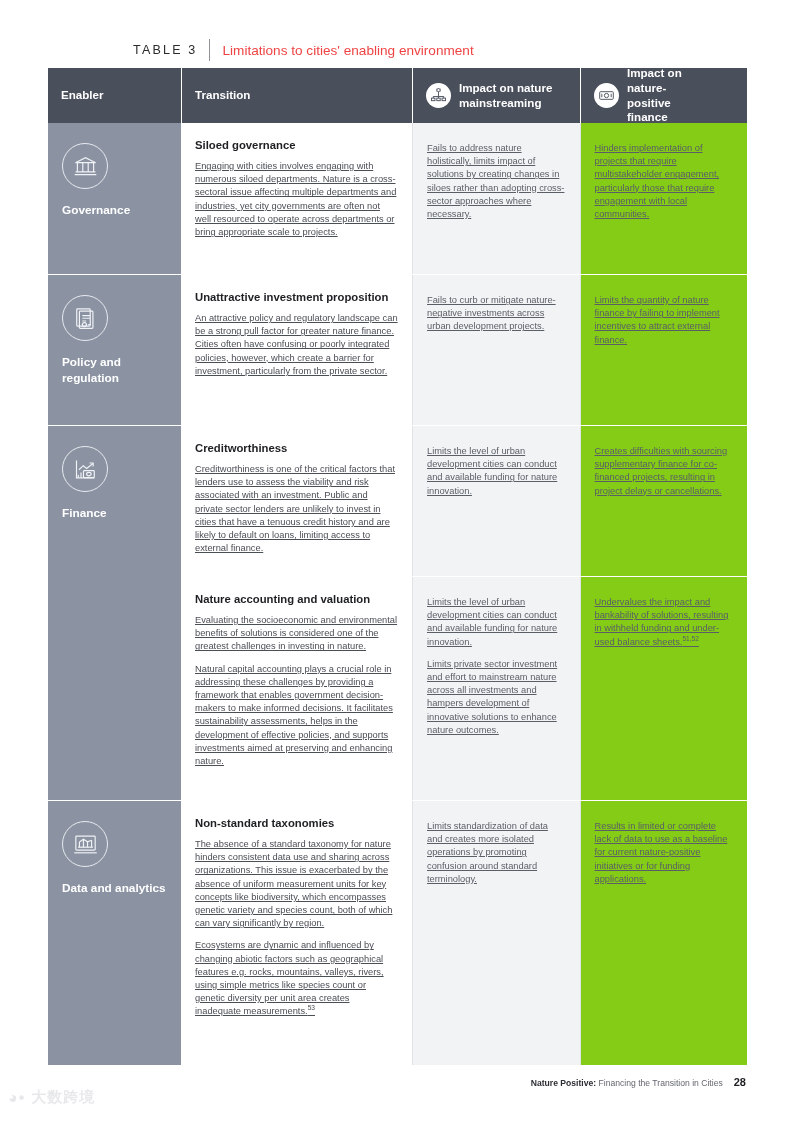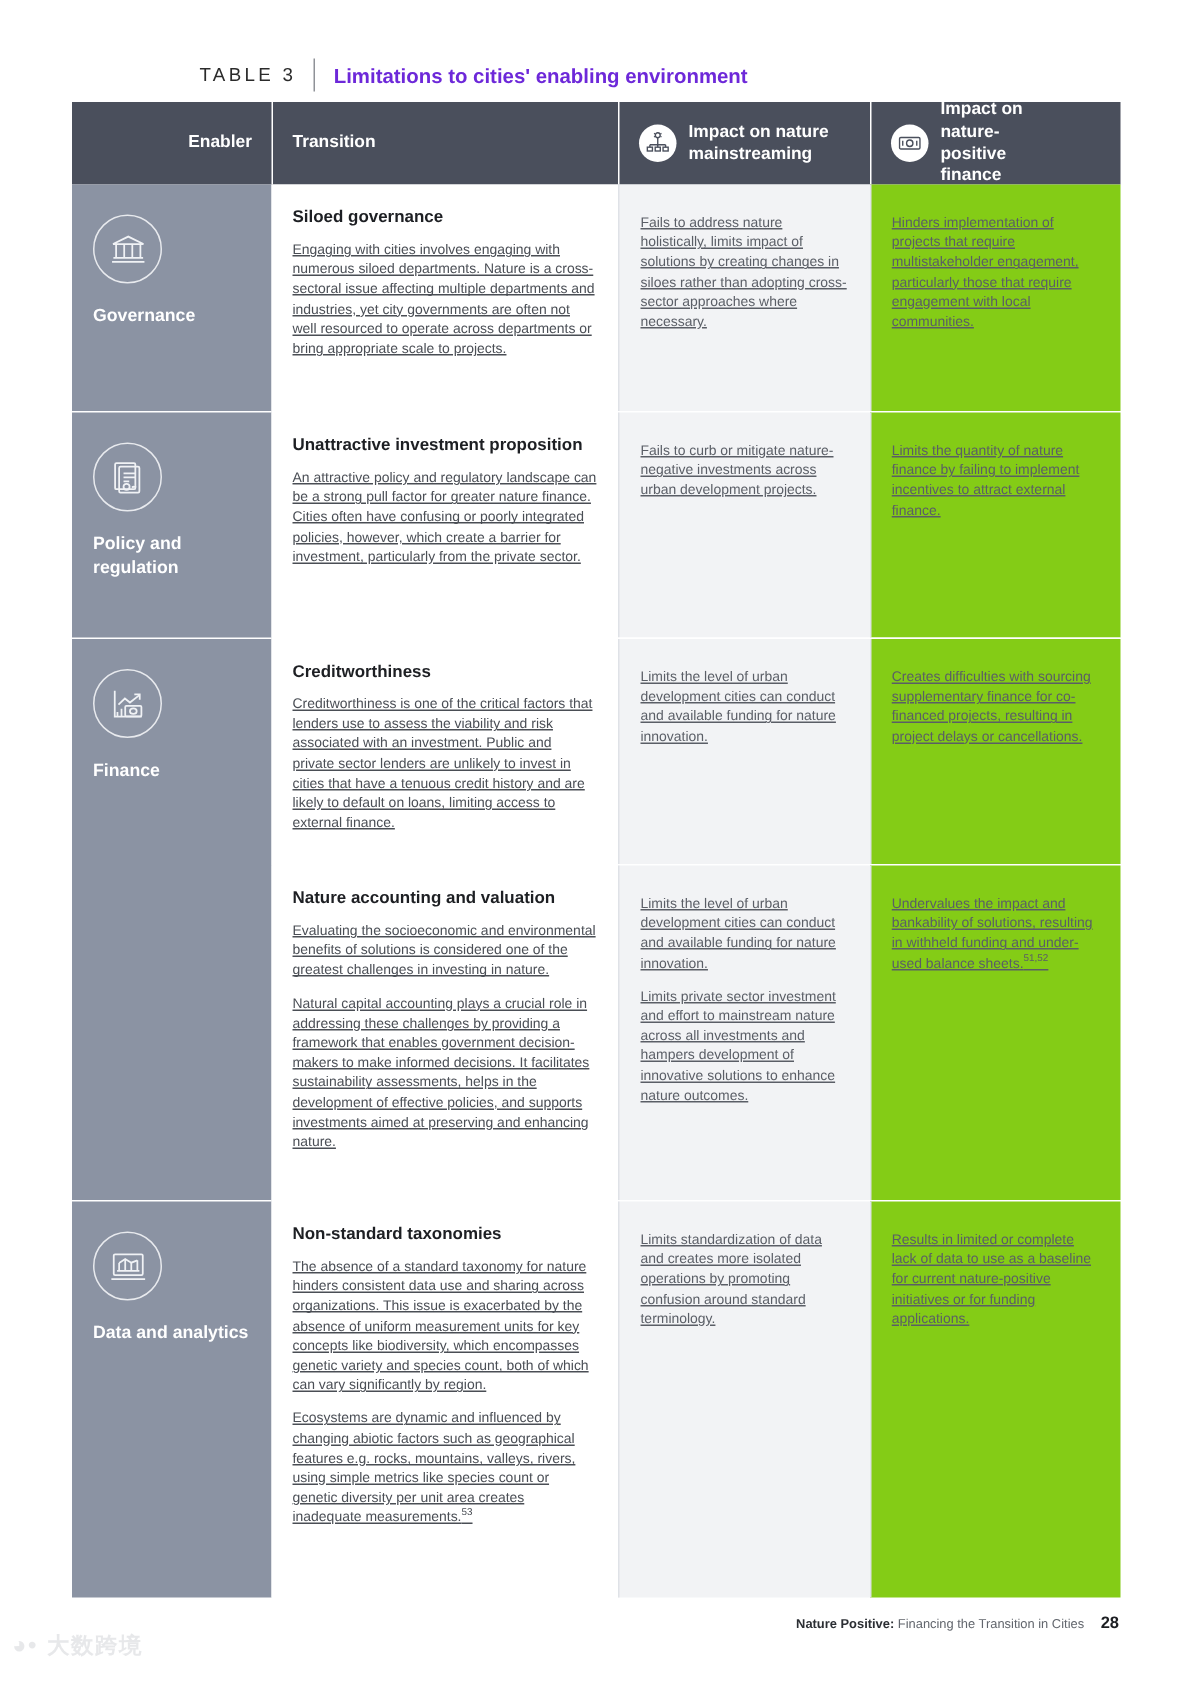--- a/index.html
+++ b/index.html
@@ -34,22 +34,22 @@
     white-space: nowrap;
   }
   .title-divider {
     width: 1px;
     height: 22px;
     background: #8f9298;
     margin: 0 13px 0 11px;
   }
   .title-main {
     font-size: 13.6px;
-    font-weight: 700;
-    color: #6d28d9;
+    font-weight: 400;
+    color: #ef4444;
     white-space: nowrap;
   }
 
   
   .table {
     position: absolute;
     left: 48px; top: 68px;
     width: 699px;
   }
   .thead {
@@ -59,21 +59,21 @@
   }
   .th {
     display: flex;
     align-items: center;
     padding: 0 13px;
     color: #ffffff;
     font-size: 11.6px;
     font-weight: 700;
     line-height: 1.28;
   }
-  .th.enabler  { width: 133px; justify-content: flex-end; }
+  .th.enabler  { width: 133px; }
   .th.limit    { width: 231px; border-left: 1.5px solid #ffffff; }
   .th.impact1  { width: 168px; border-left: 1.5px solid #ffffff; }
   .th.impact2  { width: 140px; border-left: 1.5px solid #ffffff; }
   .th-ico {
     flex: 0 0 auto;
     width: 25px; height: 25px;
     border-radius: 50%;
     background: #ffffff;
     margin-right: 8px;
     display: flex; align-items: center; justify-content: center;

